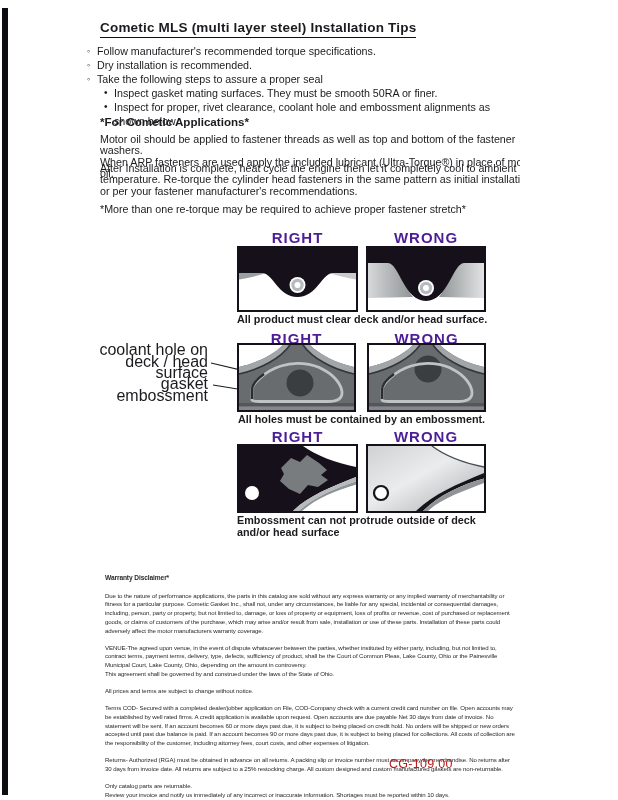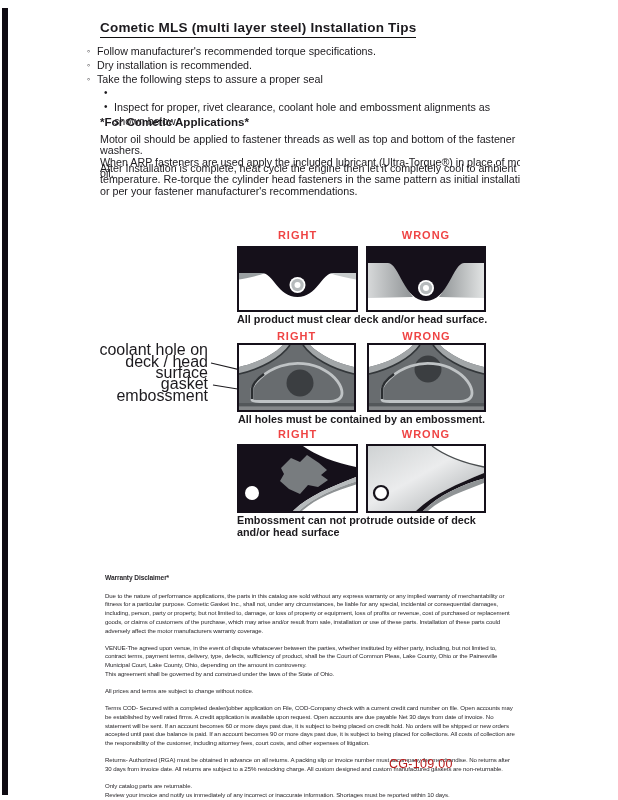--- a/index.html
+++ b/index.html
@@ -14,22 +14,22 @@
   .b-row{display:flex;}
   .b-marker{width:10px;flex:0 0 10px;font-size:9px;line-height:14px;}
   .sub{margin-left:17px;}
   .sub .b-marker{font-size:10px;}
 
   .diesel-h{position:absolute;left:100px;top:115px;font-size:11.6px;font-weight:bold;}
   .para{position:absolute;left:100px;width:445px;font-size:10.7px;line-height:11.4px;
         white-space:pre-line;}
   #dp1{top:134px;} #dp2{top:163px;} #dp3{top:204px;}
 
-  .dg-label{position:absolute;font-size:11px;font-weight:600;letter-spacing:1px;
-            text-align:center;color:#ef4444;}
+  .dg-label{position:absolute;font-size:15px;font-weight:600;letter-spacing:1px;
+            text-align:center;color:#4c1d95;}
   .panel{position:absolute;line-height:0;}
   .caption{position:absolute;font-size:10.8px;font-weight:bold;white-space:pre-line;
            line-height:11.5px;}
 
   .side-label{position:absolute;left:95px;width:113px;text-align:right;font-size:16px;
               line-height:11.5px;white-space:pre-line;}
   #leaders{position:absolute;left:0;top:330px;pointer-events:none;}
 
   .legal{position:absolute;left:105px;top:574px;width:412px;font-size:6.1px;
          line-height:8.7px;letter-spacing:-.1px;color:#2a282c;}
@@ -54,33 +54,35 @@
     <div class="b-row">
       <span class="b-marker">◦</span>
       <span>Dry installation is recommended.</span>
       </div>
     <div class="b-row">
       <span class="b-marker">◦</span>
       <span>Take the following steps to assure a proper seal</span>
       </div>
     <div class="b-row sub">
       <span class="b-marker">•</span>
+      <span>Inspect gasket mating surfaces.  They must be smooth 50RA or finer.</span>
       </div>
     <div class="b-row sub">
       <span class="b-marker">•</span>
       <span>Inspect for proper, rivet clearance, coolant hole and embossment alignments as shown below.</span>
       </div>
   </div>
 
   <div class="diesel-h">*For Cometic Applications*</div>
   <div class="para" id="dp2">After Installation is complete, heat cycle the engine then let it completely cool to ambient
 temperature. Re-torque the cylinder head fasteners in the same pattern as initial installation
 or per your fastener manufacturer's recommendations.</div>
   <div class="para" id="dp1">Motor oil should be applied to fastener threads as well as top and bottom of the fastener washers.
 When ARP fasteners are used apply the included lubricant (Ultra-Torque®) in place of motor oil.</div>
+  <div class="para" id="dp3">*More than one re-torque may be required to achieve proper fastener stretch*</div>
 
   <div class="dg-label" style="left:237px;top:229px;width:121px;">RIGHT</div>
   <div class="dg-label" style="left:366px;top:229px;width:120px;">WRONG</div>
 
   <div class="panel" style="left:237px;top:246px;">
     <svg width="121" height="66" viewBox="0 0 121 66">
       <rect width="121" height="66" fill="#ffffff"></rect>
       <path d="M2,26 L32,26 C19,30.5 8,32.5 2,33.5 Z" fill="#9aa0a2"></path>
       <path d="M119,26 L89,26 C102,30.5 113,32.5 119,33.5 Z" fill="#c7cbcc"></path>
       <path d="M0,0 H121 V27 H96 C85,27 80,51 60.5,51 C41,51 36,27 25,27 H0 Z" fill="#15101a"></path>

